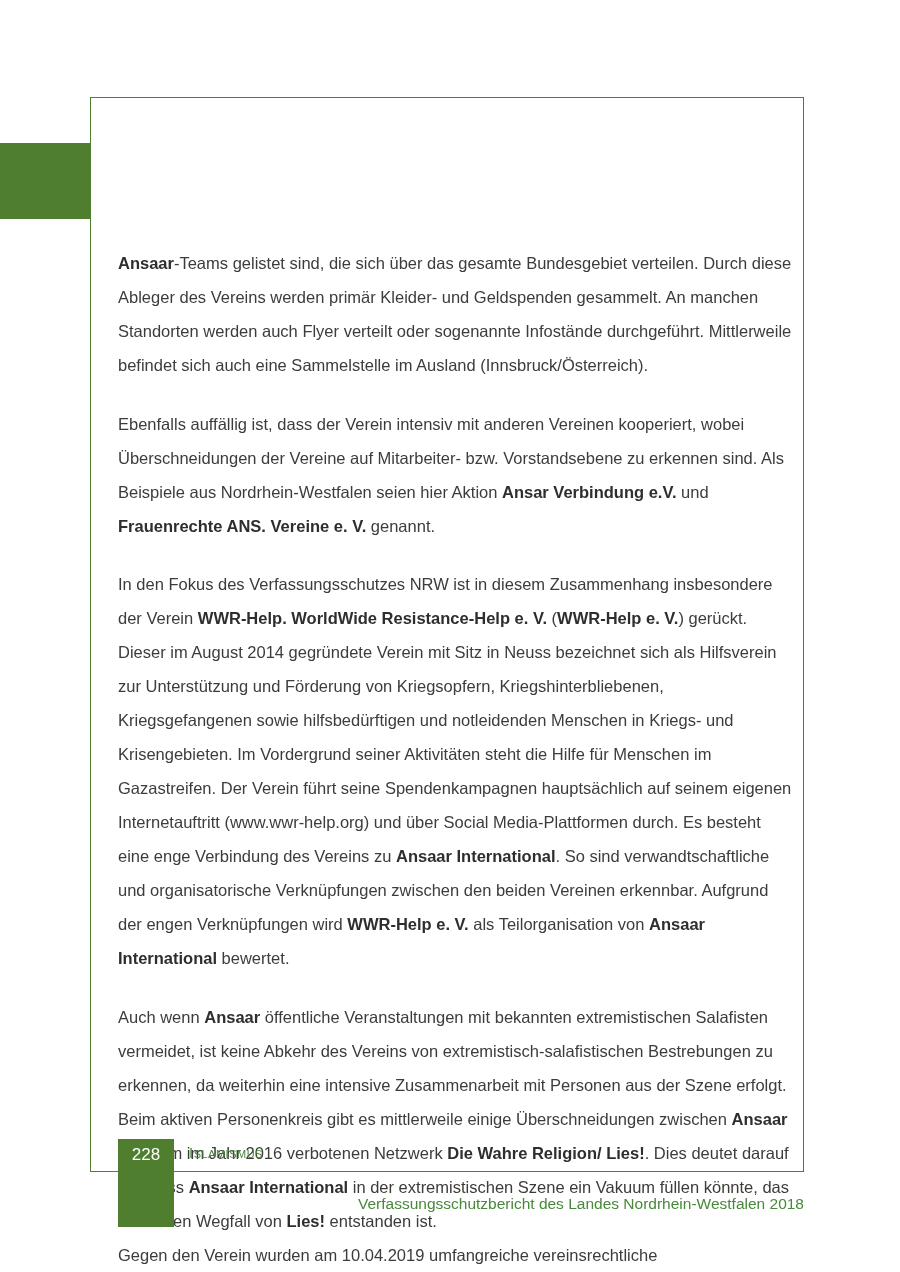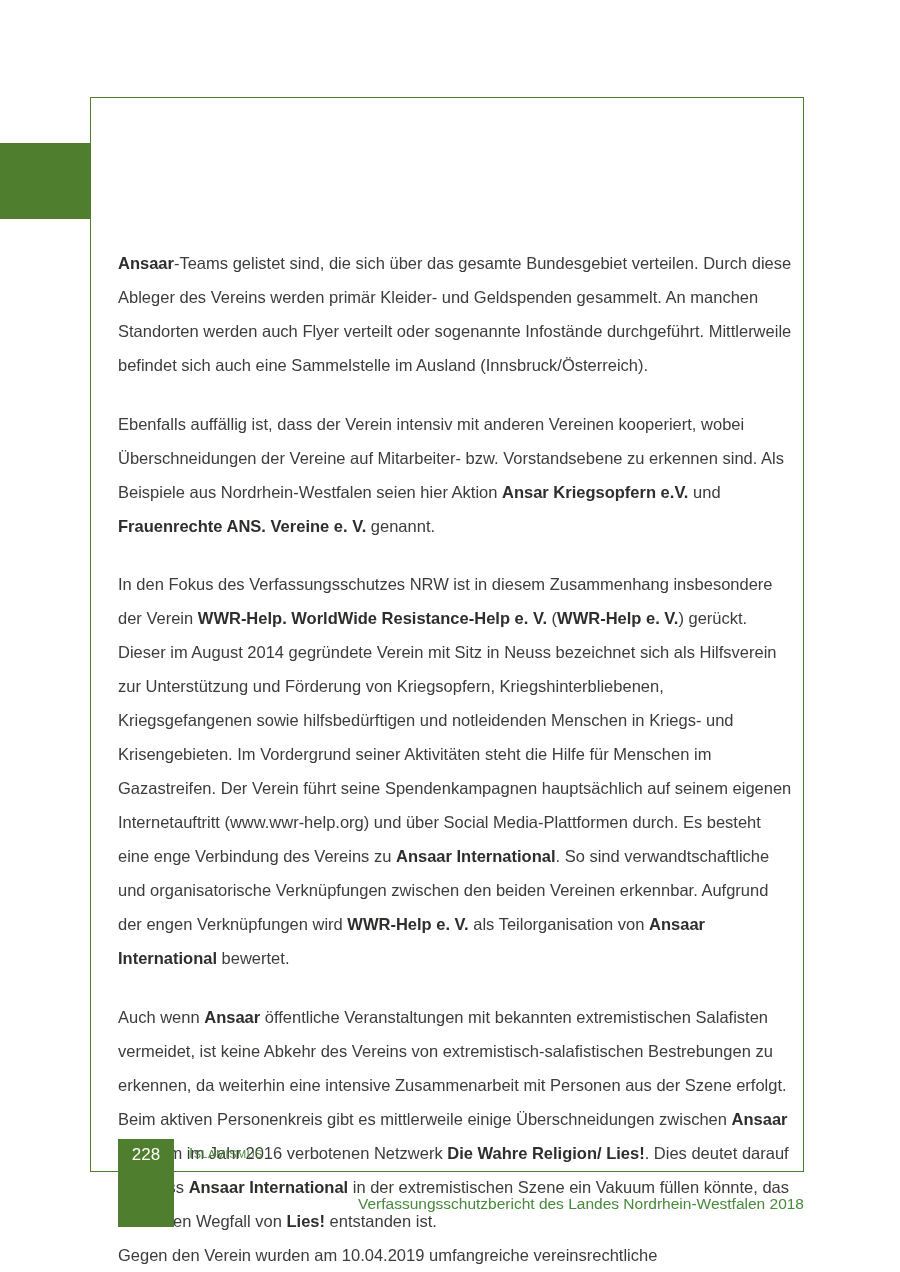--- a/index.html
+++ b/index.html
@@ -72,21 +72,21 @@
 </style>
 </head>
 <body>
 
 <div class="frame"></div>
 
 <div class="side-tab"></div>
 
 <div class="text-block">
     <p class="para"><strong>Ansaar</strong><span>-Teams gelistet sind, die sich über das gesamte Bundesgebiet verteilen. Durch diese Ableger des Vereins werden primär Kleider- und Geldspenden gesammelt. An manchen Standorten werden auch Flyer verteilt oder sogenannte Infostände durchgeführt. Mittlerweile befindet sich auch eine Sammelstelle im Ausland (Innsbruck/Österreich).</span></p>
-    <p class="para"><span>Ebenfalls auffällig ist, dass der Verein intensiv mit anderen Vereinen kooperiert, wobei Überschneidungen der Vereine auf Mitarbeiter- bzw. Vorstandsebene zu erkennen sind. Als Beispiele aus Nordrhein-Westfalen seien hier Aktion </span><strong>Ansar Kriegsopfern e.V.</strong><span> und </span><strong>Frauenrechte ANS. Vereine e. V.</strong><span> genannt.</span></p>
+    <p class="para"><span>Ebenfalls auffällig ist, dass der Verein intensiv mit anderen Vereinen kooperiert, wobei Überschneidungen der Vereine auf Mitarbeiter- bzw. Vorstandsebene zu erkennen sind. Als Beispiele aus Nordrhein-Westfalen seien hier Aktion </span><strong>Ansar Verbindung e.V.</strong><span> und </span><strong>Frauenrechte ANS. Vereine e. V.</strong><span> genannt.</span></p>
     <p class="para"><span>In den Fokus des Verfassungsschutzes NRW ist in diesem Zusammenhang insbesondere der Verein </span><strong>WWR-Help. WorldWide Resistance-Help e. V.</strong><span> (</span><strong>WWR-Help  e. V.</strong><span>) gerückt. Dieser im August 2014 gegründete Verein mit Sitz in Neuss bezeichnet sich als Hilfsverein zur Unterstützung und Förderung von Kriegsopfern, Kriegshinterbliebenen, Kriegsgefangenen sowie hilfsbedürftigen und notleidenden Menschen in Kriegs- und Krisengebieten. Im Vordergrund seiner Aktivitäten steht die Hilfe für Menschen im Gazastreifen. Der Verein führt seine Spendenkampagnen hauptsächlich auf seinem eigenen Internetauftritt (www.wwr-help.org) und über Social Media-Plattformen durch. Es besteht eine enge Verbindung des Vereins zu </span><strong>Ansaar International</strong><span>. So sind verwandtschaftliche und organisatorische Verknüpfungen zwischen den beiden Vereinen erkennbar. Aufgrund der engen Verknüpfungen wird </span><strong>WWR-Help e. V.</strong><span> als Teilorganisation von </span><strong>Ansaar International</strong><span> bewertet.</span></p>
     <p class="para"><span>Auch wenn </span><strong>Ansaar</strong><span> öffentliche Veranstaltungen mit bekannten extremistischen Salafisten vermeidet, ist keine Abkehr des Vereins von extremistisch-salafistischen Bestrebungen zu erkennen, da weiterhin eine intensive Zusammenarbeit mit Personen aus der Szene erfolgt. Beim aktiven Personenkreis gibt es mittlerweile einige Überschneidungen zwischen </span><strong>Ansaar</strong><span> und dem im Jahr 2016 verbotenen Netzwerk </span><strong>Die Wahre Religion/ Lies!</strong><span>. Dies deutet darauf hin, dass </span><strong>Ansaar International</strong><span> in der extremistischen Szene ein Vakuum füllen könnte, das durch den Wegfall von </span><strong>Lies!</strong><span> entstanden ist.</span></p>
     <p class="para tight"><span>Gegen den Verein wurden am 10.04.2019 umfangreiche vereinsrechtliche Ermittlungsmaßnahmen durch das Bundesministerium des Innern, für Bau und Heimat durchgeführt. Hierzu wurden mit Schwerpunkt in Nordrhein-Westfalen zahlreiche dem Verein</span></p>
   </div>
 
 <div class="page-number-box">
   <span>228</span>
 </div>
 
 <div class="section-label">Islamismus</div>

